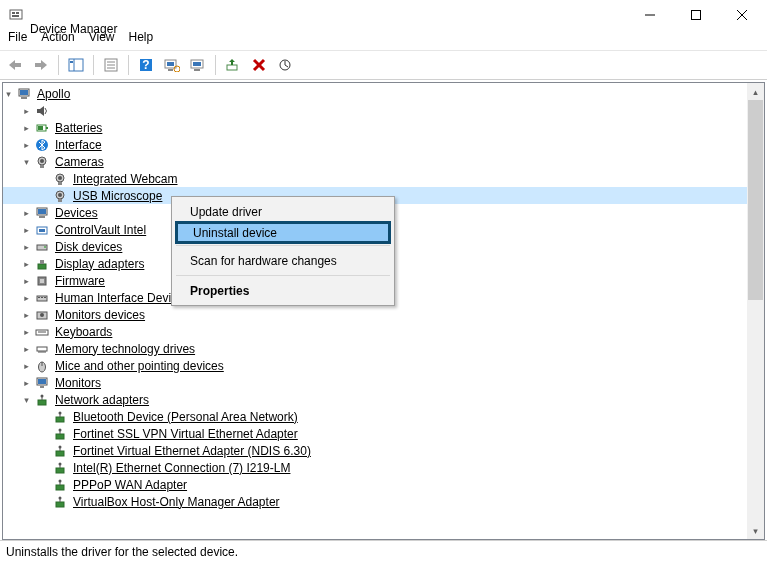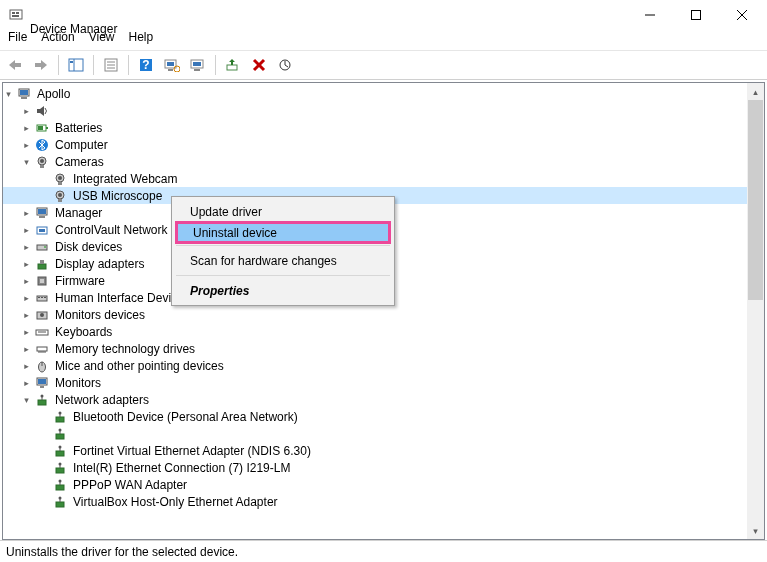--- a/index.html
+++ b/index.html
@@ -12,31 +12,31 @@
 .menubar { height: 20px; display: flex; align-items: flex-start; gap: 14px; padding: 0 8px; }
 .menubar span { color: #000; }
 .toolbar { height: 30px; border-top: 1px solid #e6e6e6; border-bottom: 1px solid #d0d0d0; display: flex; align-items: center; padding: 0 4px; gap: 4px; }
 .toolbar .tbtn { width: 22px; height: 22px; display: flex; align-items: center; justify-content: center; border: 1px solid transparent; }
 .toolbar .sep { width: 1px; height: 20px; background: #d0d0d0; margin: 0 2px; }
 .content { flex: 1; border: 1px solid #828790; margin: 2px 2px 0 2px; position: relative; overflow: hidden; background: #fff; }
 .tree { position: absolute; top: 0; left: 0; right: 17px; bottom: 0; overflow: hidden; padding: 2px 0; }
 .row { height: 17px; display: flex; align-items: center; white-space: nowrap; }
 .expander { width: 11px; height: 11px; display: flex; align-items: center; justify-content: center; font-size: 9px; color: #666; margin-right: 2px; }
 .ricon { width: 16px; height: 16px; display: inline-flex; align-items: center; justify-content: center; margin: 0 3px 0 0; }
-.row .label { padding: 0 2px; }
+.row .label { padding: 0 2px; text-decoration: underline; }
 .row.selected { background: #cce8ff; }
 .row.selected .label { }
 .scrollbar { position: absolute; right: 0; top: 0; width: 17px; bottom: 0; background: #f0f0f0; }
 .scrollbar .arrow { height: 17px; display: flex; align-items: center; justify-content: center; font-size: 9px; color: #606060; }
 .scrollbar .thumb { position: absolute; left: 1px; right: 1px; top: 17px; height: 200px; background: #cdcdcd; border-radius: 0; }
 .contextmenu { position: absolute; background: #f2f2f2; border: 1px solid #a0a0a0; box-shadow: 2px 2px 3px rgba(0,0,0,.25); width: 224px; z-index: 100; padding: 3px; }
 .contextmenu .citem { height: 23px; display: flex; align-items: center; padding: 0 15px; text-align: right; }
 .contextmenu .csep { height: 1px; background: #d7d7d7; margin: 3px 1px; }
-.contextmenu .citem.highlight { border: 3px solid #ec4899; background: #91c9f7; margin: -2px 0; position: relative; z-index: 2; }
-.contextmenu .citem.bold { font-weight: 700; font-style: italic; }
+.contextmenu .citem.highlight { border: 3px solid #0c4a6e; background: #91c9f7; margin: -2px 0; position: relative; z-index: 2; }
+.contextmenu .citem.bold { font-weight: 700; }
 .statusbar { height: 22px; border-top: 1px solid #d0d0d0; display: flex; align-items: center; padding: 0 6px; font-size: 12px; color: #000; }
 svg { display: block; }
 </style>
 </head>
 <body>
 
 <div class="titlebar">
   <span class="ticon">
     <svg width="16" height="16" viewBox="0 0 16 16">
         <rect x="2" y="3" width="12" height="9" fill="#fff" stroke="#606060"></rect>
@@ -184,21 +184,21 @@
     </div>
 
     <div class="row" style="padding-left:18px">
       <span class="expander">▸</span>
       <span class="ricon">
           <svg width="14" height="14">
             <circle cx="7" cy="7" r="6" fill="#1e7cd6"></circle>
             <path d="M7 2 L10 4 L7 7 L10 10 L7 12 L7 2 M4 4 L10 10 M4 10 L10 4" stroke="#fff" stroke-width="1" fill="none"></path>
           </svg>
         </span>
-      <span class="label">Computer</span>
+      <span class="label">Interface</span>
     </div>
 
     <div class="row" style="padding-left:18px">
       <span class="expander">▾</span>
       <span class="ricon">
           <svg width="14" height="14">
             <circle cx="7" cy="6" r="4" fill="#ccc" stroke="#555"></circle>
             <circle cx="7" cy="6" r="2" fill="#555"></circle>
             <rect x="5" y="10" width="4" height="3" fill="#888"></rect>
           </svg>
@@ -230,32 +230,32 @@
 
     <div class="row" style="padding-left:18px">
       <span class="expander">▸</span>
       <span class="ricon">
           <svg width="14" height="14">
             <rect x="2" y="2" width="10" height="7" fill="#fff" stroke="#555"></rect>
             <rect x="3" y="3" width="8" height="5" fill="#3a76b8"></rect>
             <rect x="4" y="10" width="6" height="2" fill="#888"></rect>
           </svg>
         </span>
-      <span class="label">Manager</span>
+      <span class="label">Devices</span>
     </div>
 
     <div class="row" style="padding-left:18px">
       <span class="expander">▸</span>
       <span class="ricon">
           <svg width="14" height="14">
             <rect x="2" y="4" width="10" height="7" fill="#fff" stroke="#3a76b8"></rect>
             <rect x="4" y="6" width="6" height="3" fill="#3a76b8"></rect>
           </svg>
         </span>
-      <span class="label">ControlVault Network</span>
+      <span class="label">ControlVault Intel</span>
     </div>
 
     <div class="row" style="padding-left:18px">
       <span class="expander">▸</span>
       <span class="ricon">
           <svg width="14" height="14">
             <rect x="2" y="5" width="10" height="5" fill="#ccc" stroke="#555"></rect>
             <circle cx="10" cy="7" r="1" fill="#5a5"></circle>
           </svg>
         </span>
@@ -379,20 +379,21 @@
       <span class="label">Bluetooth Device (Personal Area Network)</span>
     </div>
     <div class="row" style="padding-left:49px">
       <span class="ricon">
           <svg width="14" height="14">
             <rect x="3" y="7" width="8" height="5" fill="#3a8a3a" stroke="#2a6a2a"></rect>
             <line x1="7" y1="3" x2="7" y2="7" stroke="#555"></line>
             <circle cx="7" cy="3" r="1.5" fill="#555"></circle>
           </svg>
         </span>
+      <span class="label">Fortinet SSL VPN Virtual Ethernet Adapter</span>
     </div>
     <div class="row" style="padding-left:49px">
       <span class="ricon">
           <svg width="14" height="14">
             <rect x="3" y="7" width="8" height="5" fill="#3a8a3a" stroke="#2a6a2a"></rect>
             <line x1="7" y1="3" x2="7" y2="7" stroke="#555"></line>
             <circle cx="7" cy="3" r="1.5" fill="#555"></circle>
           </svg>
         </span>
       <span class="label">Fortinet Virtual Ethernet Adapter (NDIS 6.30)</span>
@@ -418,21 +419,21 @@
       <span class="label">PPPoP WAN Adapter</span>
     </div>
     <div class="row" style="padding-left:49px">
       <span class="ricon">
           <svg width="14" height="14">
             <rect x="3" y="7" width="8" height="5" fill="#3a8a3a" stroke="#2a6a2a"></rect>
             <line x1="7" y1="3" x2="7" y2="7" stroke="#555"></line>
             <circle cx="7" cy="3" r="1.5" fill="#555"></circle>
           </svg>
         </span>
-      <span class="label">VirtualBox Host-Only Ethernet Adapter</span>
+      <span class="label">VirtualBox Host-Only Manager Adapter</span>
     </div>
 
   </div>
 
   <div class="scrollbar">
     <div class="arrow">▴</div>
     <div class="thumb"></div>
     <div class="arrow" style="position:absolute;bottom:0;width:100%">▾</div>
   </div>
 

